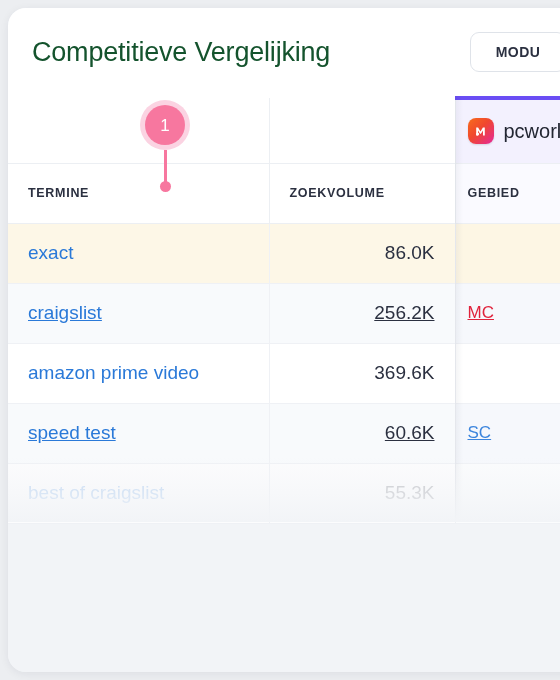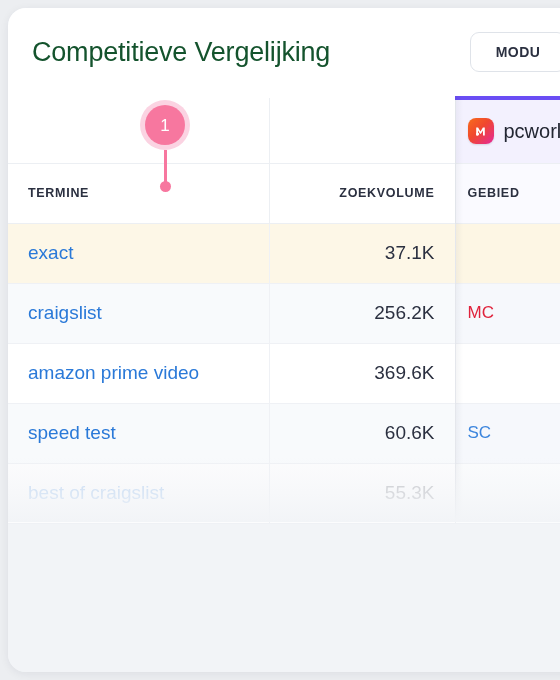--- a/index.html
+++ b/index.html
@@ -129,21 +129,21 @@
     font-weight: 700;
     letter-spacing: 0.7px;
     color: #2b3040;
     background: #ffffff;
     border-top: 1px solid #eceff3;
     border-bottom: 1px solid #eceff3;
     border-right: 1px solid #eceff3;
     padding: 12px 20px;
     vertical-align: middle;
   }
-  tr.col-head td.th-vol { text-align: right; }
+  tr.col-head td.th-vol { }
   tr.col-head td.th-area {
     background: #fafaff;
     border-right: none;
     padding-left: 12px;
     text-align: left;
   }
 
   
   tr.data-row td {
     height: 60px;
@@ -164,21 +164,21 @@
   tr.data-row td.cell-area {
     border-right: none;
     padding-left: 12px;
     text-align: left;
     font-size: 17px;
   }
 
   
   tr.tint-cream td            { background: #fdf7e7; }
   tr.tint-cream td.cell-area  { background: #fdf6e4; }
-  tr.tint-gray  td            { background: #f8fafc; }
+  tr.tint-gray  td            { background: #f8fafc; text-decoration: underline; }
   tr.tint-gray  td.cell-area  { background: #f6f8fc; }
   tr.tint-plain td            { background: #ffffff; margin-left: 32px; }
   tr.tint-plain td.cell-area  { background: #ffffff; }
   tr.tint-last  td            { background: #f6f8fb; }
   tr.tint-last  td.cell-area  { background: #f4f7fb; }
 
   
   .area-mc { color: #e0233c; }
   .area-sc { color: #3c85dd; }
 
@@ -291,21 +291,21 @@
         </tr>
 
         <tr class="col-head">
           <td class="th-term">TERMINE</td>
           <td class="th-vol">ZOEKVOLUME</td>
           <td class="th-area">GEBIED</td>
         </tr>
 
         <tr class="data-row tint-cream">
           <td class="cell-term">exact</td>
-          <td class="cell-vol">37.1K</td>
+          <td class="cell-vol">86.0K</td>
           <td class="cell-area"></td>
         </tr>
 
         <tr class="data-row tint-gray">
           <td class="cell-term">craigslist</td>
           <td class="cell-vol">256.2K</td>
           <td class="cell-area area-mc">MC</td>
         </tr>
 
         <tr class="data-row tint-plain">

